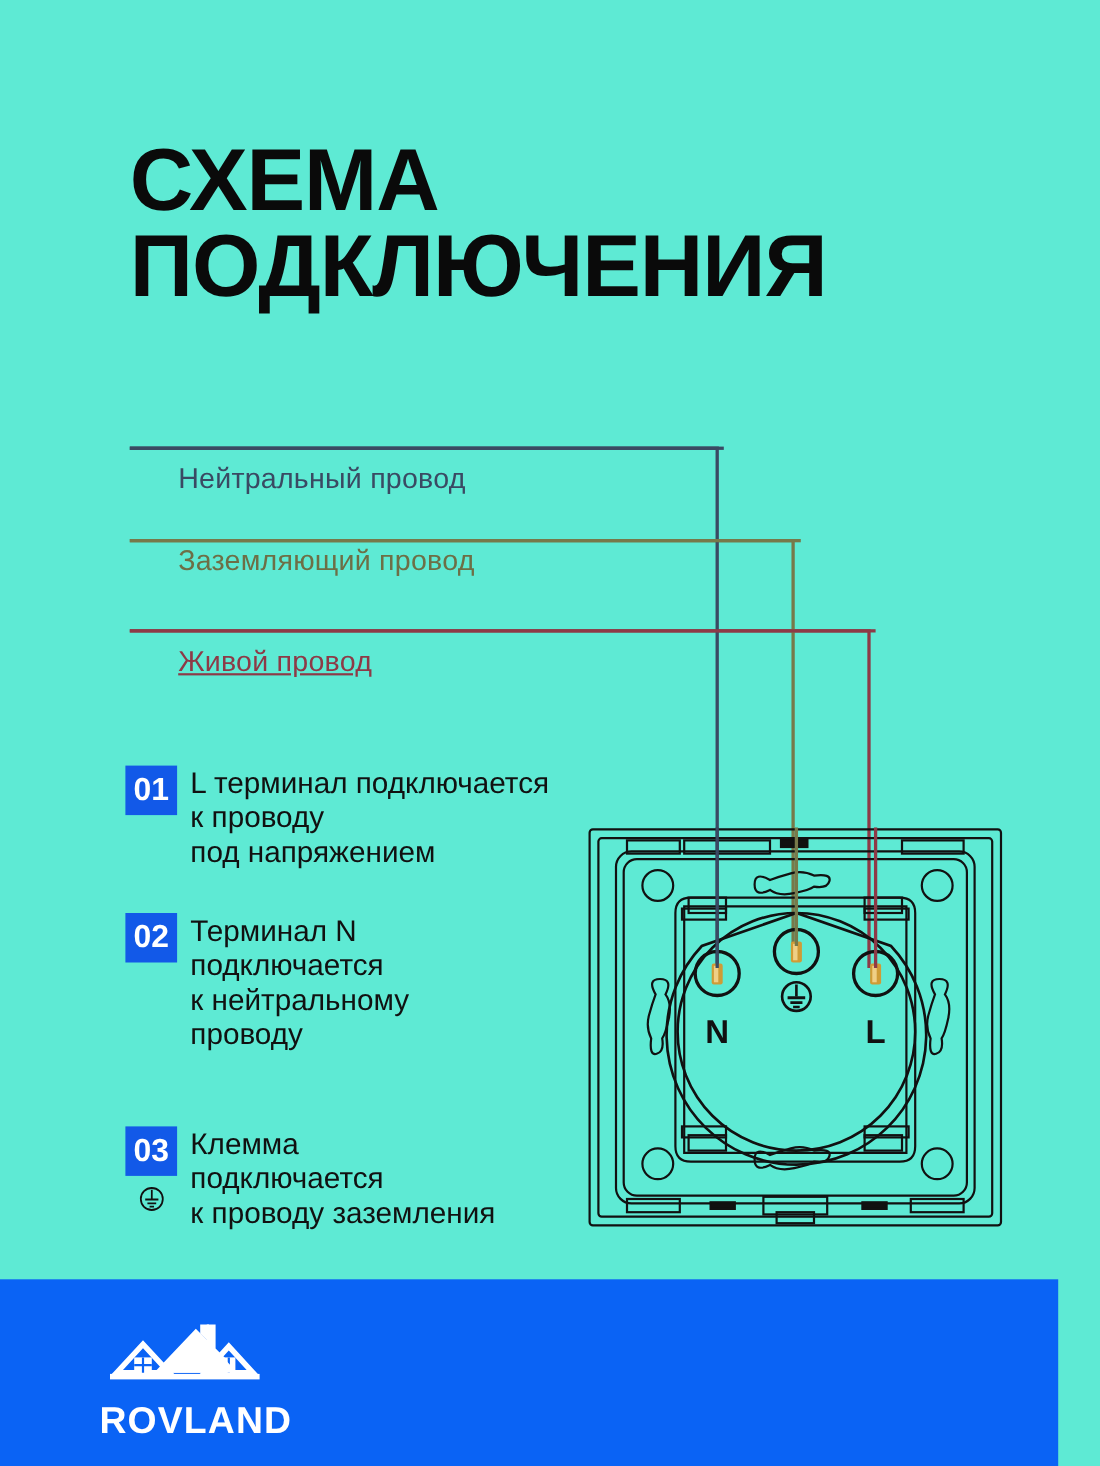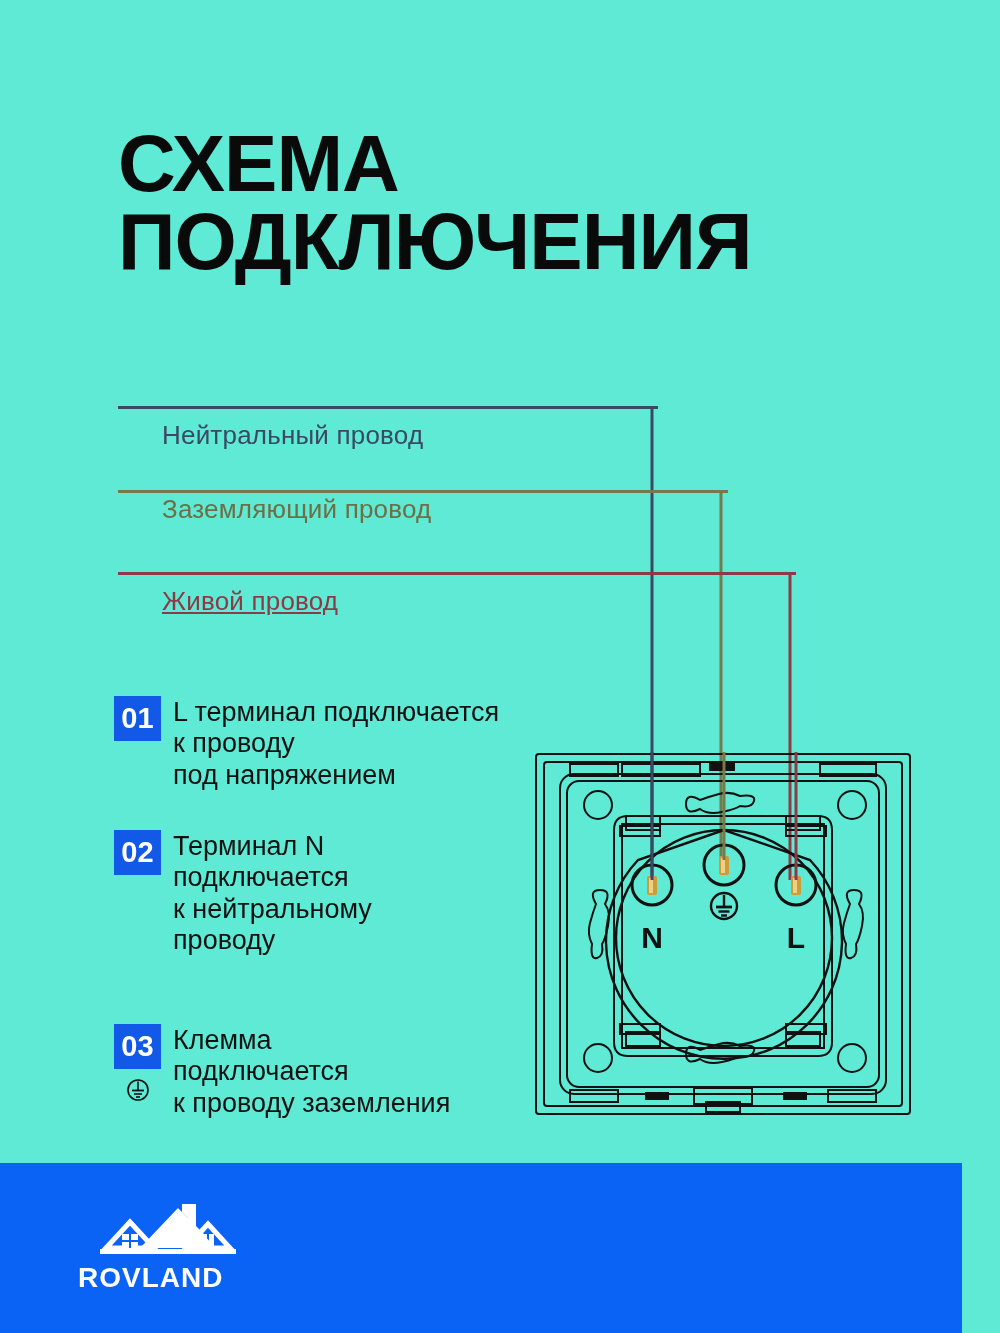--- a/index.html
+++ b/index.html
@@ -103,26 +103,26 @@
   }
   #logo {
     position: absolute;
     left: 78px;
     top: 35px;
     width: 200px;
   }
   #logo-word {
     font-family: "Liberation Sans", sans-serif;
     font-weight: bold;
-    font-size: 28px;
+    font-size: 34px;
     color: #ffffff;
     letter-spacing: 1px;
-    text-align: left;
+    text-align: center;
     line-height: 1;
-    margin-top: 0;
+    margin-top: 10px;
   }
 </style>
 </head>
 <body>
 
 <div id="page">
 
   <div id="title-block">
     <div class="title-line">СХЕМА</div>
     <div class="title-line second">ПОДКЛЮЧЕНИЯ</div>

